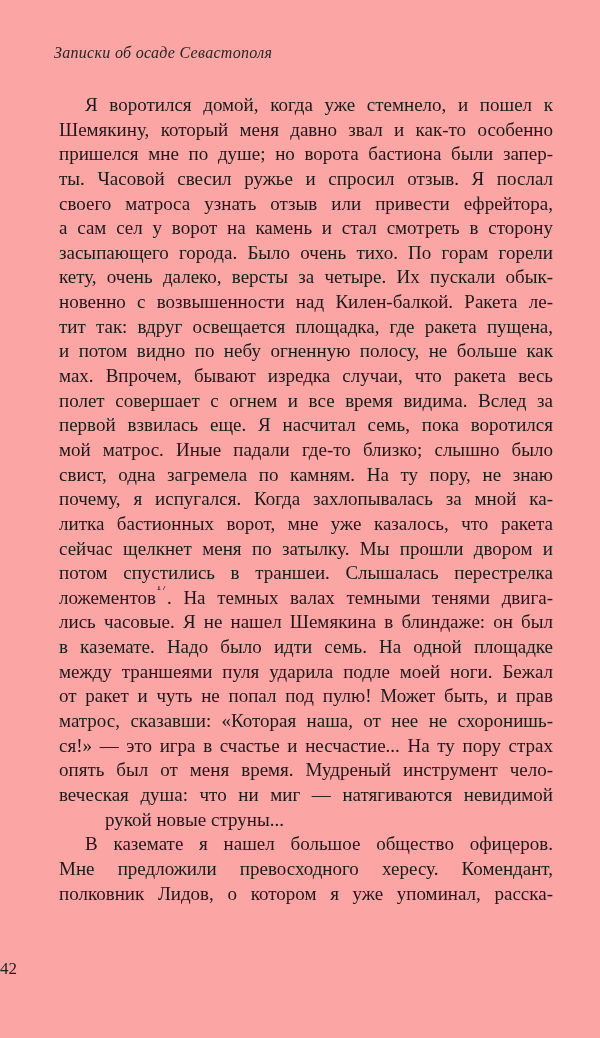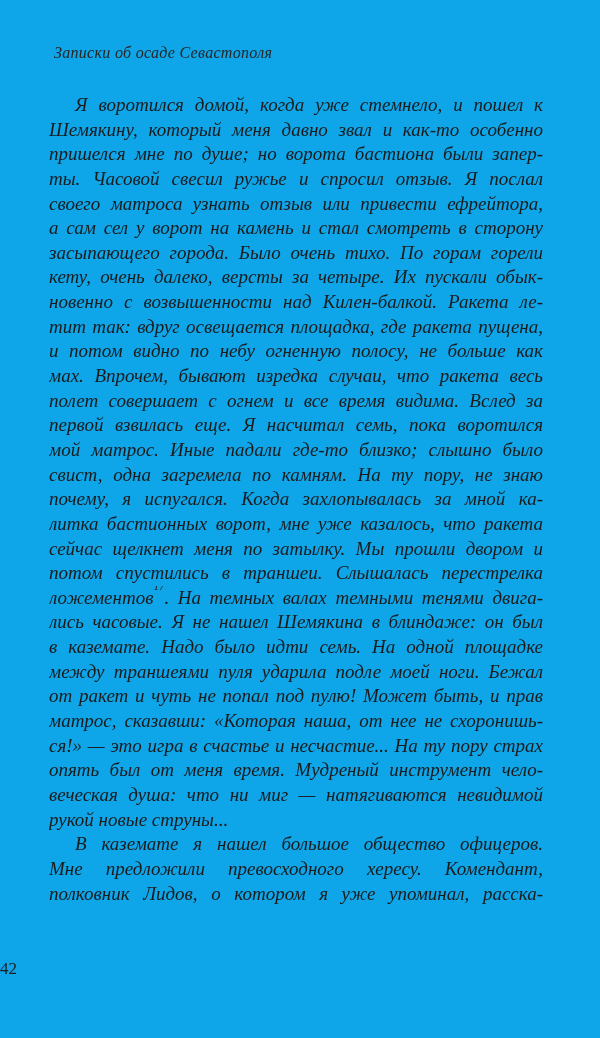--- a/index.html
+++ b/index.html
@@ -4,56 +4,56 @@
 <style>
   html, body {
     margin: 0;
     padding: 0;
     background: #e9e9e6;
   }
   .page {
     position: relative;
     width: 600px;
     height: 1038px;
-    background: #0ea5e9;
+    background: #fca5a5;
     overflow: hidden;
     font-family: "Liberation Serif", "DejaVu Serif", serif;
   }
   .running-header {
     position: absolute;
     left: 54px;
     top: 44px;
     font-style: italic;
     font-size: 16px;
     letter-spacing: 0.3px;
     color: #262626;
     white-space: nowrap;
   }
   .page-body {
     position: absolute;
-    left: 49px;
+    left: 59px;
     top: 93px;
     width: 494px;
     font-size: 19px;
     line-height: 24.65px;
     color: #1b1b1b;
-    font-style: italic;
   }
   .line {
     text-align: justify;
     text-align-last: justify;
     height: 24.65px;
     overflow: hidden;
     white-space: normal;
   }
   .line.indent {
     text-indent: 26px;
   }
   .line.para-end {
     text-align-last: left;
+    margin-left: 46px;
   }
   .line sup {
     font-size: 11px;
     line-height: 0;
     position: relative;
     top: -6px;
     letter-spacing: 0;
   }
   .page-number {
     position: absolute;

